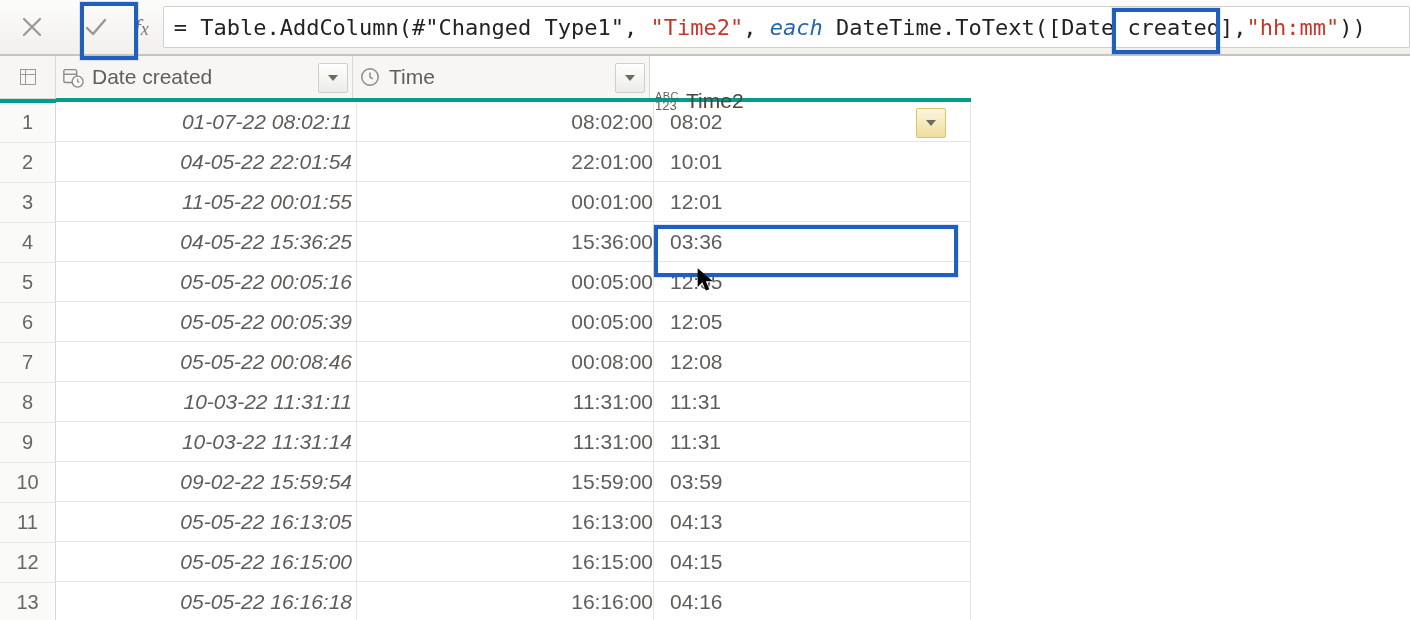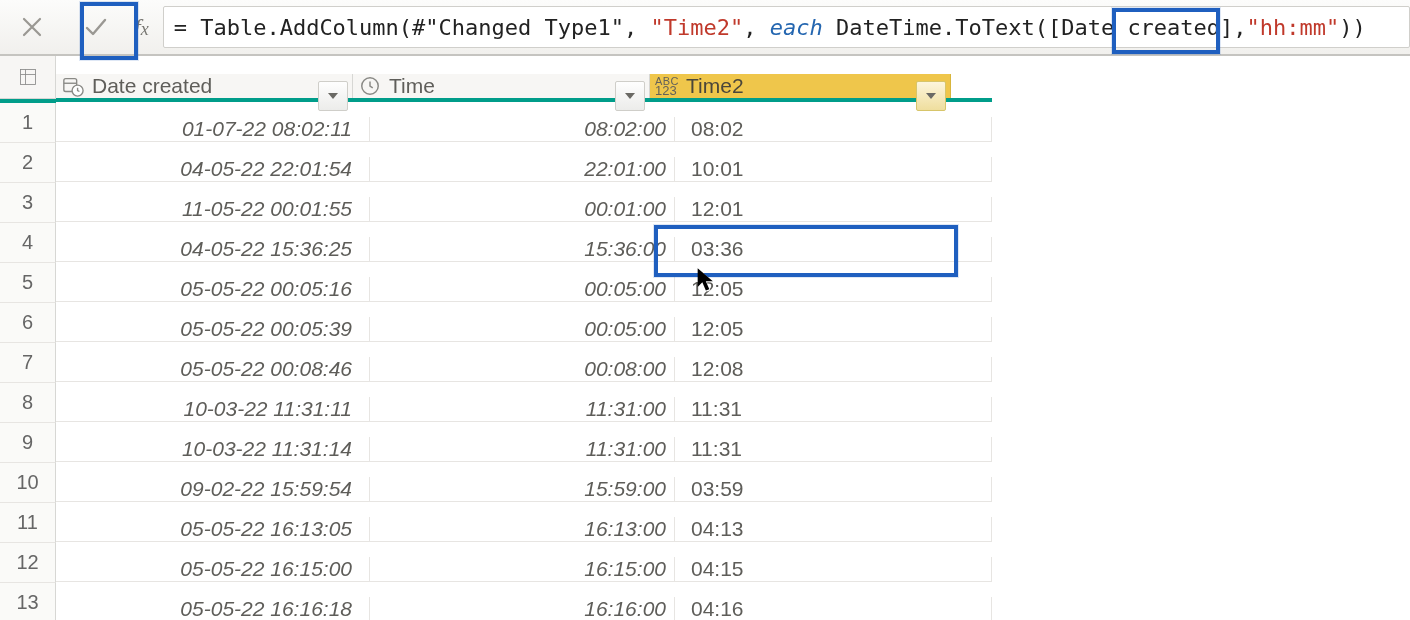--- a/index.html
+++ b/index.html
@@ -43,39 +43,39 @@
   .cursor{position:absolute;left:693px;top:266px;pointer-events:none;}
   .cursor svg{width:28px;height:28px;filter:drop-shadow(1px 1px 0 #fff);}
 
   
   .grid{display:flex;border-top:0;}
   .gutter{width:56px;}
   .gutter .corner{height:42px;border-right:1px solid var(--border);border-bottom:1px solid var(--border);background:var(--header-bg);display:flex;align-items:center;justify-content:center;}
   .gutter .corner svg{width:20px;height:20px;stroke:#777;fill:none;}
   .gutter .rn{height:39px;display:flex;align-items:center;justify-content:center;border-right:1px solid var(--border);border-bottom:1px solid var(--row-line);color:#666;font-size:20px;background:#fafaf8;}
   .cols{flex:0 0 898px;}
-  .row{display:flex;height:39px;border-bottom:1px solid var(--row-line);align-items:flex-end;}
+  .row{display:flex;height:39px;border-bottom:1px solid var(--row-line);}
   .row.header{height:42px;border-bottom:0;}
   .teal-line{height:4px;background:var(--teal);}
 
   .hcell{display:flex;align-items:center;position:relative;border-right:1px solid var(--border);background:var(--header-bg);color:#5f5e5a;font-size:21px;}
   .hcell.w1{width:296px;}
   .hcell.w2{width:296px;}
   .hcell.w3{width:300px;background:var(--highlight);color:#4a463a;border-right:1px solid var(--highlight-border);margin-top:45px;}
   .hcell .icon{width:34px;display:flex;align-items:center;justify-content:center;}
   .hcell .lbl{flex:1;padding-left:2px;}
   .hcell .dd{position:absolute;right:4px;top:7px;width:28px;height:28px;border:1px solid #cfcec9;background:linear-gradient(#fefefe,#ececea);display:flex;align-items:center;justify-content:center;border-radius:2px;}
   .hcell.w3 .dd{background:linear-gradient(#fdf5dc,#efde9e);border-color:#d7c56a;}
   .abc123{display:inline-block;line-height:9px;color:#64625a;}
   .abc123 .abc{display:block;font-size:11px;letter-spacing:.5px;}
   .abc123 .n123{display:block;font-size:13px;}
 
   .cell{display:flex;align-items:center;border-right:1px solid var(--row-line);font-size:21px;color:#5e5d59;}
-  .cell.c1{width:296px;justify-content:flex-end;padding-right:17px;font-style:italic;}
-  .cell.c2{width:296px;justify-content:flex-end;padding-right:8px;font-style:italic;}
+  .cell.c1{width:296px;justify-content:flex-end;padding-right:4px;font-style:italic;}
+  .cell.c2{width:296px;justify-content:flex-end;padding-right:0;}
   .cell.c3{width:300px;justify-content:flex-start;padding-left:8px;margin-left:8px;}
 
   .chev{width:0;height:0;border-left:5px solid transparent;border-right:5px solid transparent;border-top:6px solid #6a6964;}
 </style>
 </head>
 <body>
 
 <div class="formula-bar">
   <div class="fbbtn" title="Cancel">
     <svg viewBox="0 0 24 24">

